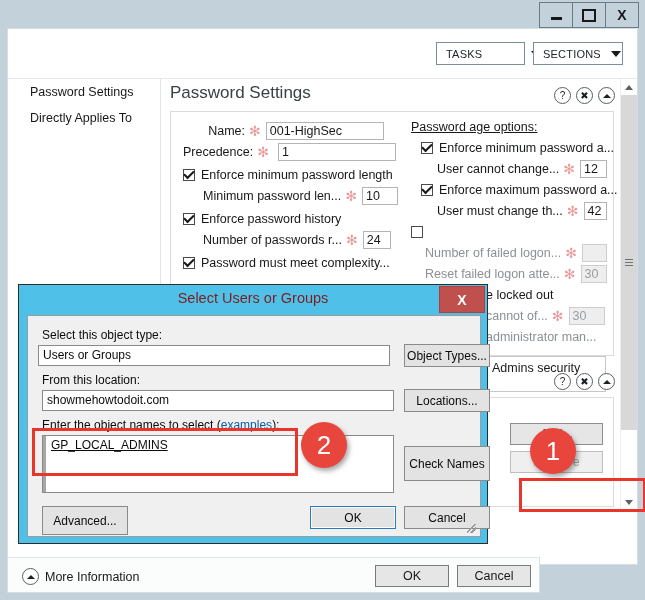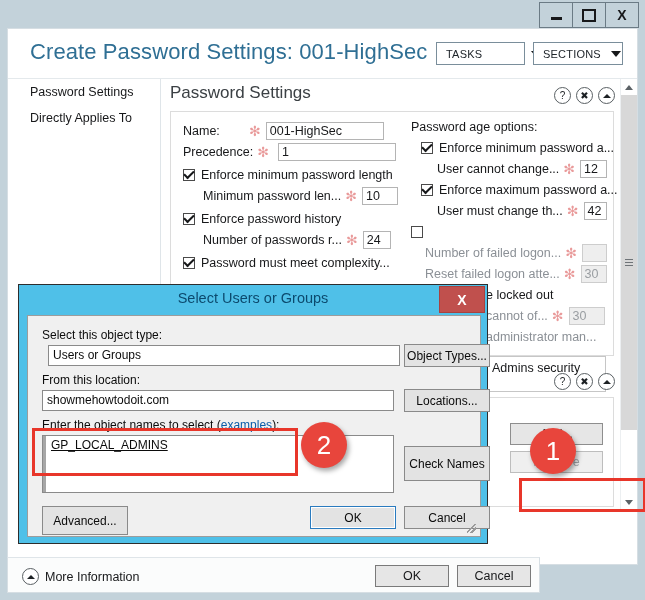--- a/index.html
+++ b/index.html
@@ -56,33 +56,33 @@
          border-bottom:4px solid #1d2124;}
 
   .panel{position:absolute;left:8px;width:444px;border:1px solid #dcdcdc;background:#fff;box-sizing:border-box;}
   #password-settings-panel{top:32px;height:245px;}
   #directly-applies-panel{top:318px;height:110px;}
 
   .col{position:absolute;top:8px;}
   .colL{left:12px;width:218px;}
   .colR{left:240px;width:196px;}
 
-  .row{display:flex;align-items:center;height:21px;white-space:nowrap;}
+  .row{display:flex;align-items:center;height:21px;white-space:nowrap;text-align:right;}
   .lab{font-size:12.5px;color:#17181a;}
   .lab.dim{color:#8b9096;}
   .ast{color:#e99a9a;font-size:14px;line-height:1;margin:0 5px 0 4px;font-family:"DejaVu Sans",sans-serif;}
   .inp{border:1px solid #b4b4b4;background:#fff;height:18px;box-sizing:border-box;
        font-size:12.5px;color:#17181a;padding:0 3px;display:flex;align-items:center;overflow:hidden;}
   .inp.dis{background:#eeeeee;border-color:#cdcdcd;color:#9a9ea2;}
   .cb{width:12px;height:12px;border:1px solid #4a4a4a;background:#fff;box-sizing:border-box;
       display:flex;align-items:center;justify-content:center;margin-right:6px;flex:none;}
   .cb .tick{display:block;width:8px;height:4px;border-left:2px solid #17181a;border-bottom:2px solid #17181a;
             transform:rotate(-45deg) translate(1px,-1px);}
   .indent{padding-left:20px;}
-  .grp{font-size:12.5px;color:#17181a;margin-bottom:3px;}
+  .grp{font-size:12.5px;color:#17181a;margin-bottom:3px;text-decoration:underline;}
 
   .bigbox{border:1px solid #c6c6c6;background:#fff;box-sizing:border-box;font-size:12.5px;
           color:#17181a;padding:4px 5px;}
 
   .sidebtn{width:93px;height:22px;border:1px solid #8e8e8e;background:#e6e6e6;box-sizing:border-box;
            display:flex;align-items:center;justify-content:center;font-size:12.5px;color:#17181a;}
   .sidebtn.dis{color:#a0a4a8;border-color:#bdbdbd;background:#efefef;}
 
   
   .vscroll{position:absolute;right:0;top:50px;width:16px;height:431px;background:#fff;border-left:1px solid #eceff1;}
@@ -101,21 +101,21 @@
   .moreinfo .txt{font-size:12.5px;color:#17181a;}
   .fbtn{position:absolute;top:7px;width:74px;height:22px;border:1px solid #7a7a7a;background:#e6e6e6;
         box-sizing:border-box;display:flex;align-items:center;justify-content:center;font-size:12.5px;color:#17181a;}
   #footer-ok{right:90px;}
   #footer-cancel{right:8px;}
 
   
   .dlg{position:absolute;left:18px;top:284px;width:470px;height:260px;background:#4fc0e8;
        border:1px solid #2d2d2d;box-sizing:border-box;}
   .dlg-title{position:absolute;left:0;top:0;width:468px;height:28px;}
-  .dlg-title .t{position:absolute;left:0;right:0;top:5px;text-align:center;font-size:14.5px;color:#0c4a6e;}
+  .dlg-title .t{position:absolute;left:0;right:0;top:5px;text-align:center;font-size:14.5px;color:#7f1d1d;}
   .dlg-x{position:absolute;right:2px;top:1px;width:44px;height:25px;background:#c0504d;border:1px solid #a8423f;
          display:flex;align-items:center;justify-content:center;color:#fff;font-weight:bold;font-size:14px;}
   .dlg-body{position:absolute;left:8px;top:30px;width:454px;height:222px;background:#f0f0f0;
             border:1px solid #9c9c9c;box-sizing:border-box;}
   .dlbl{position:absolute;font-size:12px;color:#0b0b0b;}
   .dinp{position:absolute;border:1px solid #8a8a8a;background:#fff;box-sizing:border-box;
         font-size:12px;color:#0b0b0b;padding:2px 4px;}
   .dbtn{position:absolute;border:1px solid #8a8a8a;background:#e3e3e3;box-sizing:border-box;
         display:flex;align-items:center;justify-content:center;font-size:12px;color:#0b0b0b;}
   .dbtn.focus{border:1px solid #2a7bbf;box-shadow:inset 0 0 0 1px #fff;}
@@ -146,21 +146,20 @@
         </div>
       <div class="wbtn">
           <span class="cls">X</span>
         </div>
     </div>
   </div>
 
   <div class="shell">
 
     <div class="headerbar">
-      <div class="bigtitle">Create Password Settings: 001-HighSec</div>
       <div class="ddbtn" id="tasks-btn">
         <span class="lbl">TASKS</span>
         <span class="car"></span>
       </div>
       <div class="ddbtn" id="sections-btn">
         <span class="lbl">SECTIONS</span>
         <span class="car"></span>
       </div>
     </div>
 
@@ -321,21 +320,21 @@
     <div class="fbtn" id="footer-cancel">Cancel</div>
   </div>
 
   <div class="dlg">
     <div class="dlg-title">
       <div class="t">Select Users or Groups</div>
       <div class="dlg-x">X</div>
     </div>
     <div class="dlg-body">
       <div class="dlbl" style="left:14px;top:12px">Select this object type:</div>
-      <div class="dinp" style="left:20px;top:29px;width:352px;height:21px">Users or Groups</div>
+      <div class="dinp" style="left:10px;top:29px;width:352px;height:21px">Users or Groups</div>
       <div class="dbtn" style="left:376px;top:28px;width:86px;height:23px">Object Types...</div>
 
       <div class="dlbl" style="left:14px;top:57px">From this location:</div>
       <div class="dinp" style="left:14px;top:74px;width:352px;height:21px">showmehowtodoit.com</div>
       <div class="dbtn" style="left:376px;top:73px;width:86px;height:23px">Locations...</div>
 
       <div class="dlbl" style="left:14px;top:102px">
         <span>Enter the object names to select (</span><span class="exl">examples</span><span>):</span>
       </div>
       <div style="position:absolute;left:14px;top:119px;width:352px;height:58px;border:1px solid #8a8a8a;background:#fff;box-sizing:border-box">

